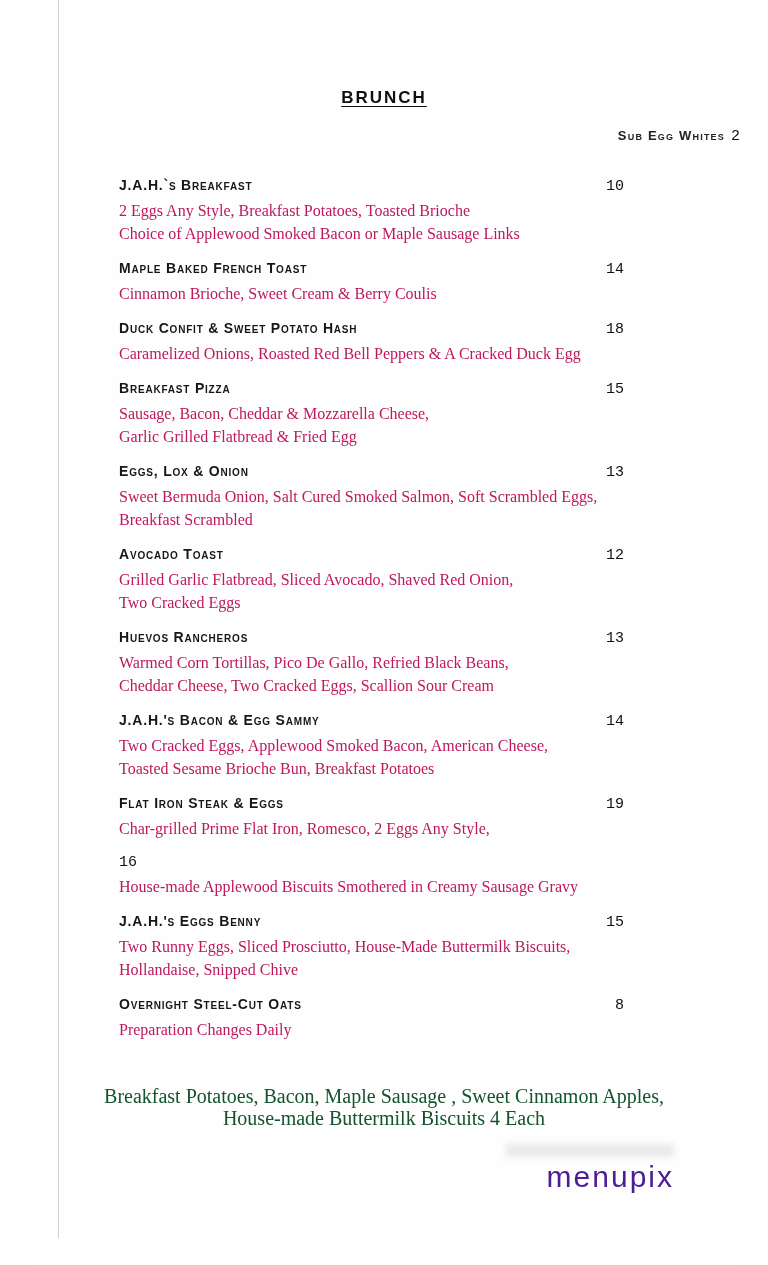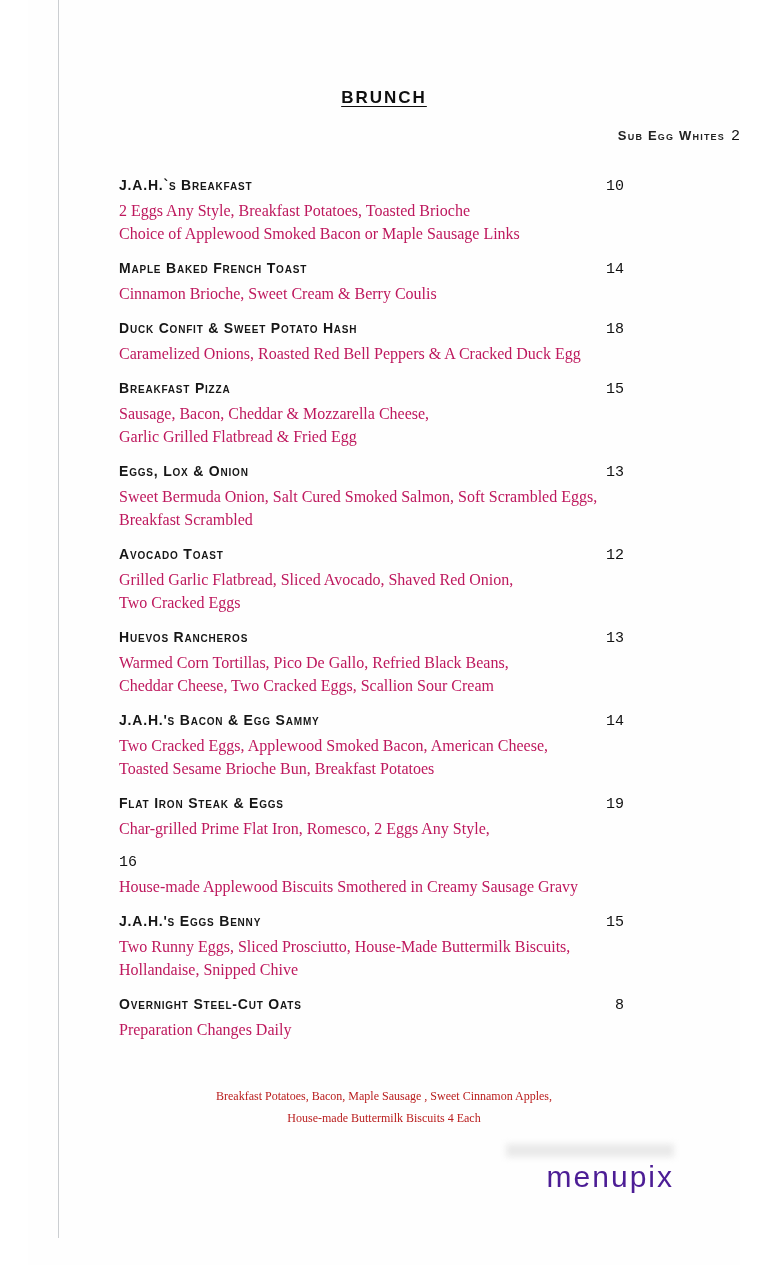--- a/index.html
+++ b/index.html
@@ -66,23 +66,23 @@
     font-variant: small-caps;
     font-size: 14px;
     letter-spacing: 0.8px;
     color: #161616;
   }
   .price { font-size: 15px; }
   .desc { font-size: 16px; line-height: 23px; color: #be185d; }
   .footer {
     margin-top: 44px;
     text-align: center;
-    font-size: 12px;
+    font-size: 20px;
     line-height: 22px;
-    color: #b91c1c;
+    color: #14532d;
   }
   .watermark {
     position: absolute;
     right: 66px;
     top: 1144px;
     text-align: right;
   }
   .wm-blur {
     width: 168px;
     height: 13px;

